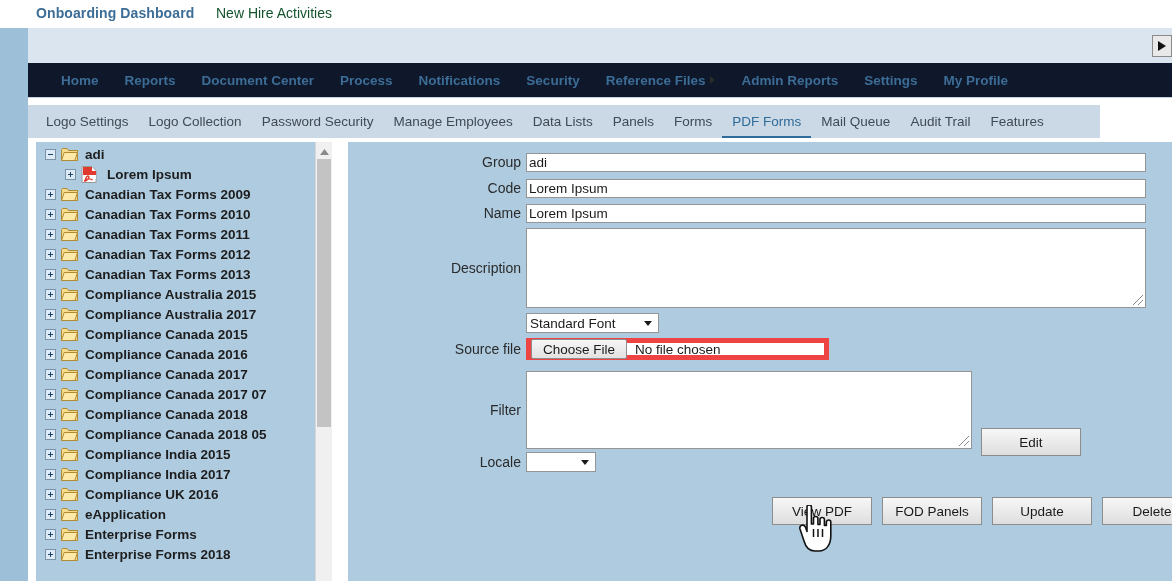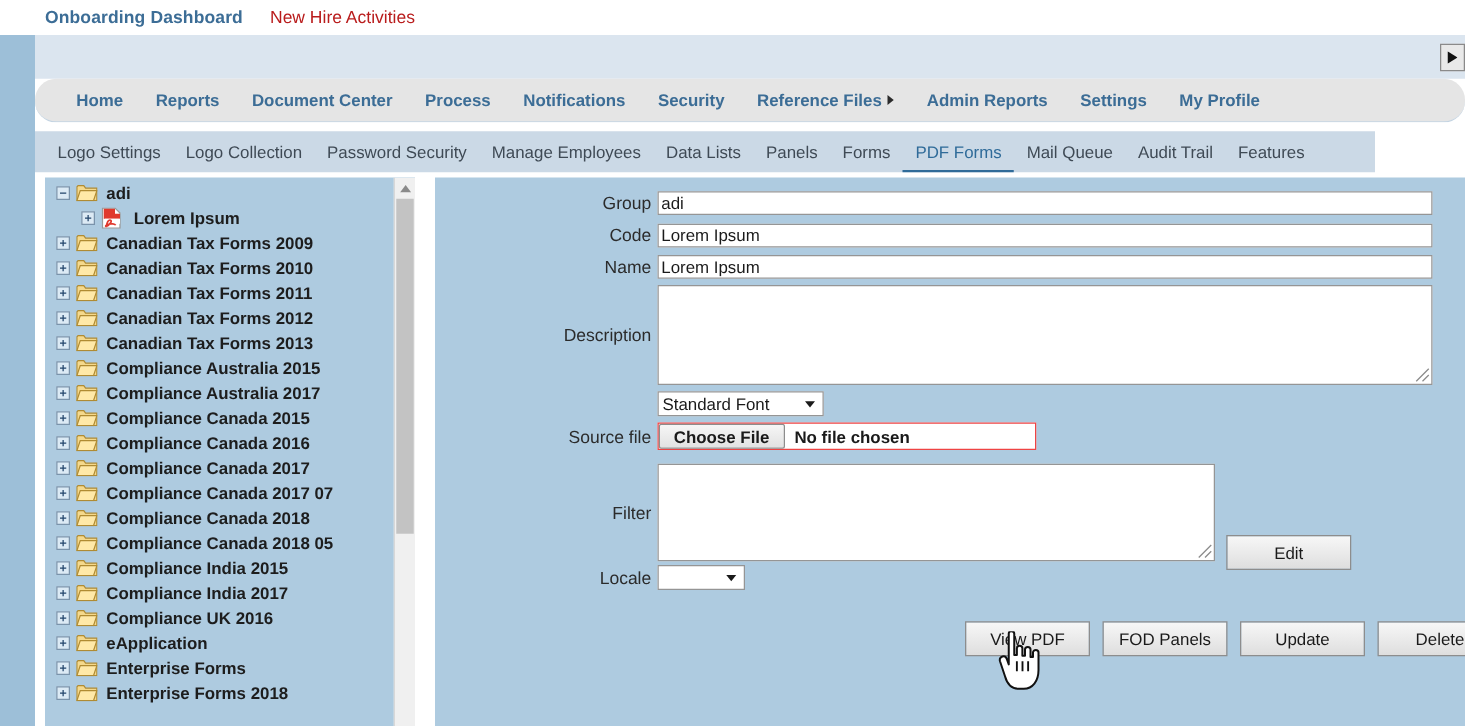--- a/index.html
+++ b/index.html
@@ -47,21 +47,21 @@
     left: 36px; top: 5px;
     font-size: 14px;
     font-weight: bold;
     color: #3c6d96;
     letter-spacing: .1px;
   }
   .title-sub {
     position: absolute;
     left: 216px; top: 5px;
     font-size: 14px;
-    color: #b91c1c;
+    color: #14532d;
   }
 
   
   .banner {
     position: absolute;
     left: 28px; top: 28px;
     width: 1144px; height: 35px;
     background: #dbe5ef;
   }
   .banner-arrow {
@@ -75,24 +75,23 @@
     align-items: center;
     justify-content: center;
   }
   .banner-arrow svg { display:block; }
 
   
   .mainnav {
     position: absolute;
     left: 28px; top: 63px;
     width: 1144px; height: 35px;
-    background: #e5e5e5;
+    background: #0f172a;
     border-bottom: 1px solid #c4d4e2;
     box-sizing: border-box;
-    border-radius: 17px;
   }
   .mainnav-inner {
     position: absolute;
     left: 20px; top: 0;
     height: 34px;
     display: flex;
     align-items: center;
     gap: 0px;
   }
   .navitem {
@@ -308,26 +307,25 @@
     width: 0; height: 0;
     border-left: 4px solid transparent;
     border-right: 4px solid transparent;
     border-top: 5px solid #1a1a1a;
     pointer-events: none;
   }
 
   
   .filebox {
     height: 22px;
-    border: 1px solid #ef4444;
+    border: 5px solid #ef4444;
     background: #ffffff;
     display: flex;
     align-items: center;
     box-sizing: border-box;
-    font-weight: bold;
   }
   .filebtn {
     height: 20px;
     margin: 0px 0px 0px 0px;
     padding: 0 11px;
     font-size: 13.5px;
     color: #1a1a1a;
     background: linear-gradient(#f6f6f6, #e2e2e2);
     border: 1px solid #8d8d8d;
     border-radius: 2px;

